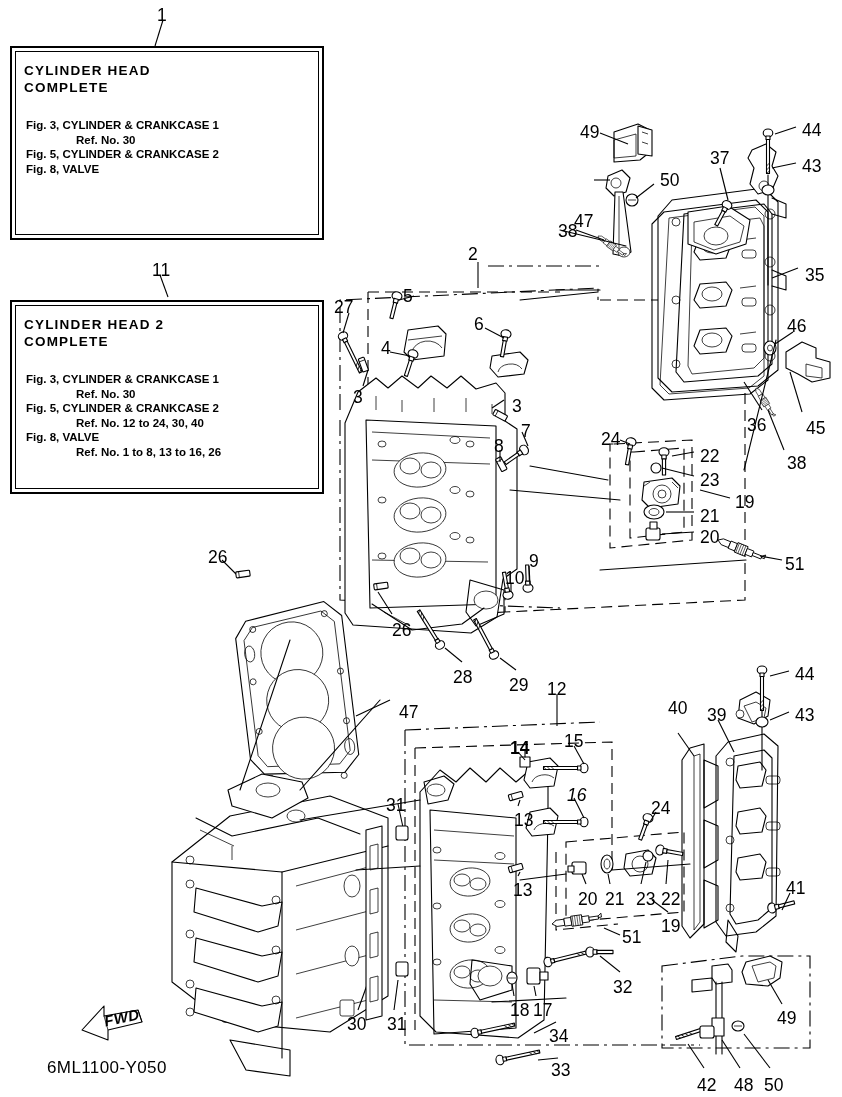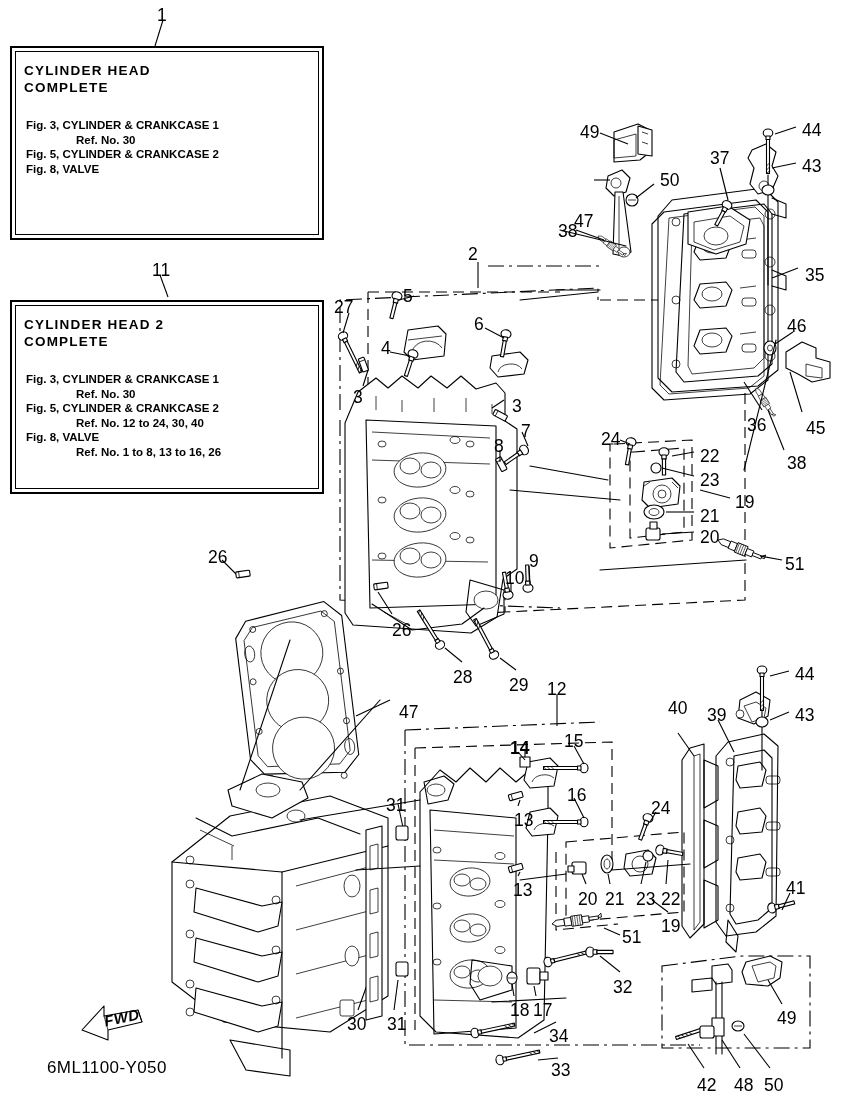--- a/index.html
+++ b/index.html
@@ -789,21 +789,21 @@
       <div class="num" style="left: 208px; top: 549px;">26</div>
       <div class="num" style="left: 392px; top: 622px;">26</div>
       <div class="num" style="left: 399px; top: 704px;">47</div>
       <div class="num" style="left: 505px; top: 570px;">10</div>
       <div class="num" style="left: 529px; top: 553px;">9</div>
       <div class="num" style="left: 453px; top: 669px;">28</div>
       <div class="num" style="left: 509px; top: 677px;">29</div>
       <div class="num" style="left: 547px; top: 681px;">12</div>
       <div class="num" style="left: 510px; top: 740px; font-weight: bold;">14</div>
       <div class="num" style="left: 564px; top: 733px;">15</div>
-      <div class="num" style="left: 567px; top: 787px;">16</div>
+      <div class="num" style="left: 567px; top: 787px; font-style: italic;">16</div>
       <div class="num" style="left: 514px; top: 812px;">13</div>
       <div class="num" style="left: 513px; top: 882px;">13</div>
       <div class="num" style="left: 386px; top: 797px;">31</div>
       <div class="num" style="left: 347px; top: 1016px;">30</div>
       <div class="num" style="left: 387px; top: 1016px;">31</div>
       <div class="num" style="left: 510px; top: 1002px;">18</div>
       <div class="num" style="left: 533px; top: 1002px;">17</div>
       <div class="num" style="left: 549px; top: 1028px;">34</div>
       <div class="num" style="left: 551px; top: 1062px;">33</div>
       <div class="num" style="left: 578px; top: 891px;">20</div>

